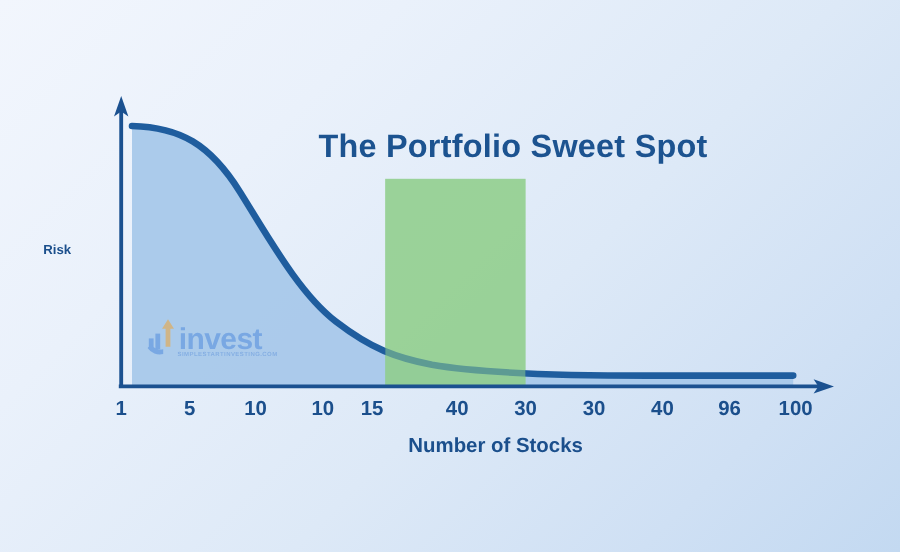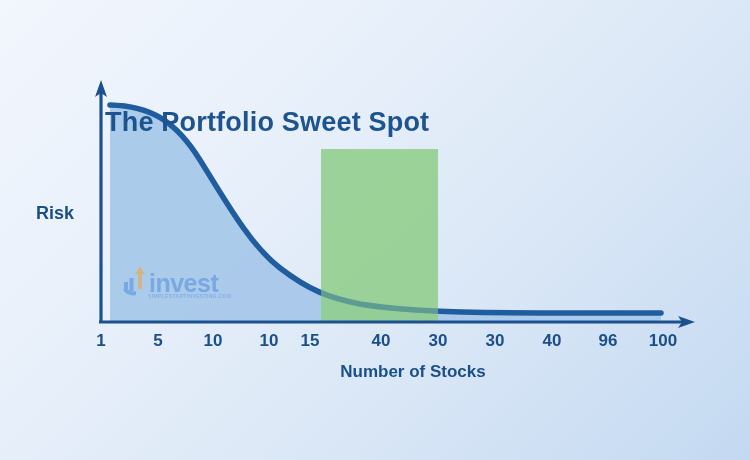--- a/index.html
+++ b/index.html
@@ -23,34 +23,34 @@
     left: 0;
     top: 0;
     width: 750px;
     height: 460px;
   }
   .chart-title {
     position: absolute;
     left: 0;
     top: 107px;
     width: 750px;
-    text-align: left;
+    text-align: center;
     padding-left: 105px;
     box-sizing: border-box;
     font-size: 27px;
     font-weight: bold;
     color: #1c5390;
     letter-spacing: 0.2px;
     white-space: nowrap;
   }
   .axis-label-y {
     position: absolute;
     left: 36px;
     top: 203px;
-    font-size: 18px;
+    font-size: 11px;
     font-weight: bold;
     color: #1b4f8c;
   }
   .axis-label-x {
     position: absolute;
     left: 0;
     top: 362px;
     width: 750px;
     text-align: center;
     padding-left: 76px;

